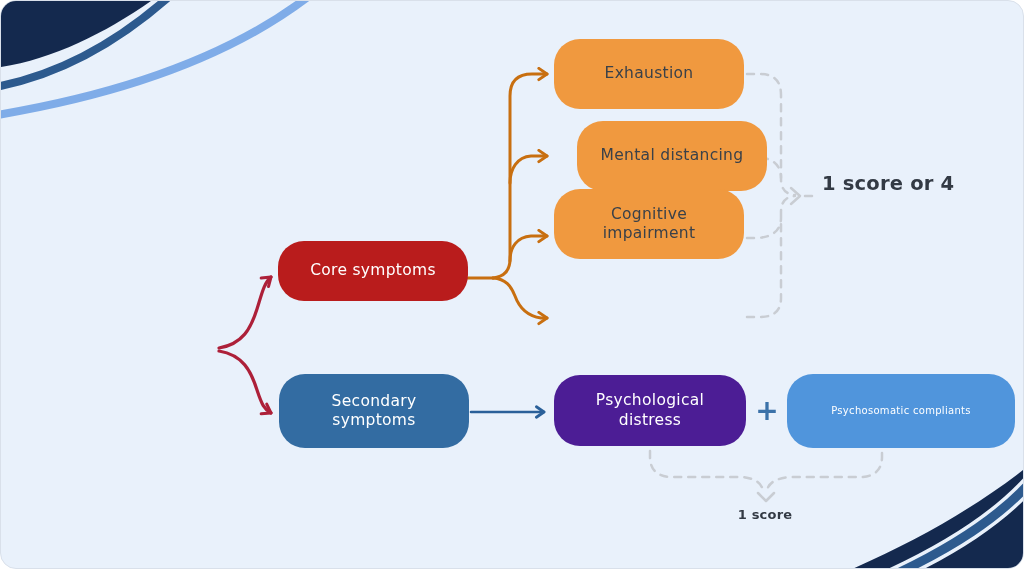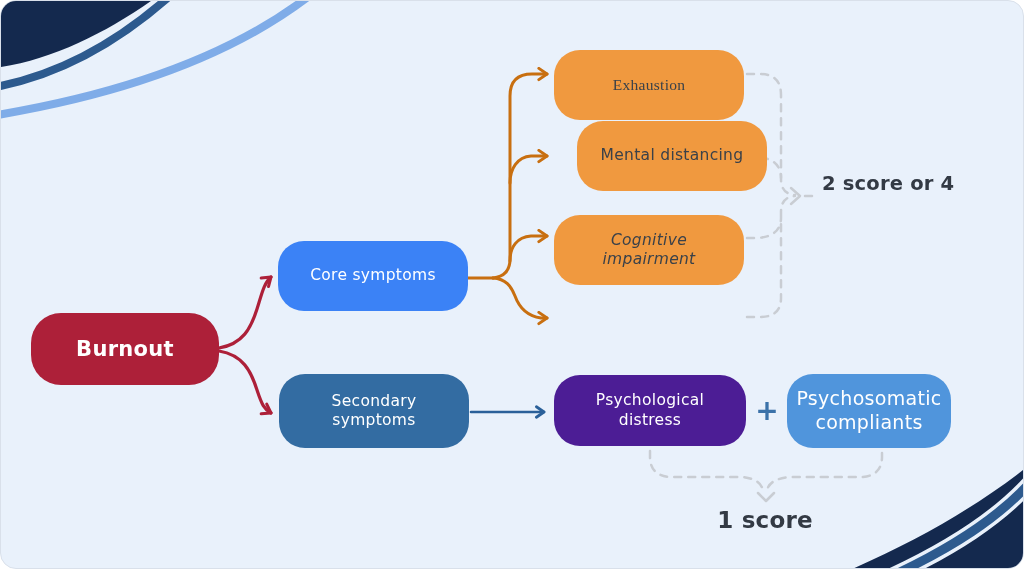--- a/index.html
+++ b/index.html
@@ -25,59 +25,59 @@
     letter-spacing:.3px;
     box-sizing:border-box;
     padding:4px 12px;
     line-height:1.25;
   }
   .node-root{
     left:30px;top:312px;width:188px;height:72px;border-radius:30px;
     background:#AD2039;color:#fff;font-size:21px;font-weight:bold;
   }
   .node-core{
-    left:277px;top:240px;width:190px;height:70px;border-radius:26px;
-    background:#3b82f6;color:#fff;font-size:15.5px;
+    left:277px;top:240px;width:190px;height:60px;border-radius:26px;
+    background:#b91c1c;color:#fff;font-size:15.5px;
   }
   .node-secondary{
     left:278px;top:373px;width:190px;height:74px;border-radius:26px;
     background:#336CA2;color:#fff;font-size:15.5px;
   }
   .node-symptom{
     left:553px;width:190px;height:70px;border-radius:26px;
     background:#F0993F;color:#3A4149;font-size:15.5px;
   }
-  .sym-0{top:49px;font-family:Liberation Serif, serif;}
+  .sym-0{top:38px;}
   .sym-1{top:120px;margin-left:23px;}
-  .sym-2{top:214px;font-style:italic;}
+  .sym-2{top:188px;}
   .sym-3{top:285px;}
   .node-distress{
     left:553px;top:374px;width:192px;height:71px;border-radius:26px;
     background:#4c1d95;color:#fff;font-size:15.5px;
   }
   .node-psychosomatic{
-    left:786px;top:373px;width:164px;height:74px;border-radius:26px;
-    background:#5095DC;color:#fff;font-size:19px;
+    left:786px;top:373px;width:228px;height:74px;border-radius:26px;
+    background:#5095DC;color:#fff;font-size:10px;
     padding:4px 28px;
   }
   .plus{
     position:absolute;left:750px;top:390px;width:32px;height:38px;
     display:flex;align-items:center;justify-content:center;
     color:#3B72A9;font-size:28px;font-weight:bold;
   }
   .score-top{
     position:absolute;left:821px;top:169px;width:180px;
     color:#333A44;font-size:19.5px;font-weight:bold;line-height:28px;
     letter-spacing:.2px;
   }
   .score-top span{display:block;}
   .score-bottom{
     position:absolute;left:700px;top:506px;width:128px;
     text-align:center;
-    color:#333A44;font-size:23px;font-weight:bold;letter-spacing:.2px;
+    color:#333A44;font-size:13px;font-weight:bold;letter-spacing:.2px;
   }
 </style>
 </head>
 <body>
 
 <div class="stage">
   <div class="card">
 
     <svg class="overlay" width="1024" height="569" viewBox="0 0 1024 569">
       <defs>
@@ -125,23 +125,20 @@
       </g>
       <path d="M 790,187 L 799,195 L 790,203" fill="none" stroke="#C9CDD3" stroke-width="2.5" stroke-linecap="round" stroke-linejoin="round"></path>
 
       <g stroke="#C9CDD3" stroke-width="2.5" fill="none" stroke-linecap="round" stroke-dasharray="7 7">
         <path d="M 649,450 L 649,456 Q 649,474 668,476 L 742,476 Q 759,478 762,489"></path>
         <path d="M 881,452 L 881,456 Q 881,474 862,476 L 788,476 Q 769,478 766,489"></path>
       </g>
       <path d="M 757,492 L 765,500 L 773,492" fill="none" stroke="#C9CDD3" stroke-width="2.5" stroke-linecap="round" stroke-linejoin="round"></path>
     </svg>
 
-    <div class="node node-root">
-      <span>Burnout</span>
-    </div>
 
     <div class="node node-core">
       <span>Core symptoms</span>
     </div>
 
     <div class="node node-secondary">
       <span>Secondary symptoms</span>
     </div>
 
     <div class="node node-symptom sym-0">
@@ -160,21 +157,21 @@
 
     <div class="plus">
       <span>+</span>
     </div>
 
     <div class="node node-psychosomatic">
       <span>Psychosomatic compliants</span>
     </div>
 
     <div class="score-top">
-      <span>2 score or 4</span>
+      <span>1 score or 4</span>
     </div>
 
     <div class="score-bottom">
       <span>1 score</span>
     </div>
 
   </div>
 </div>
 
 </body></html>

